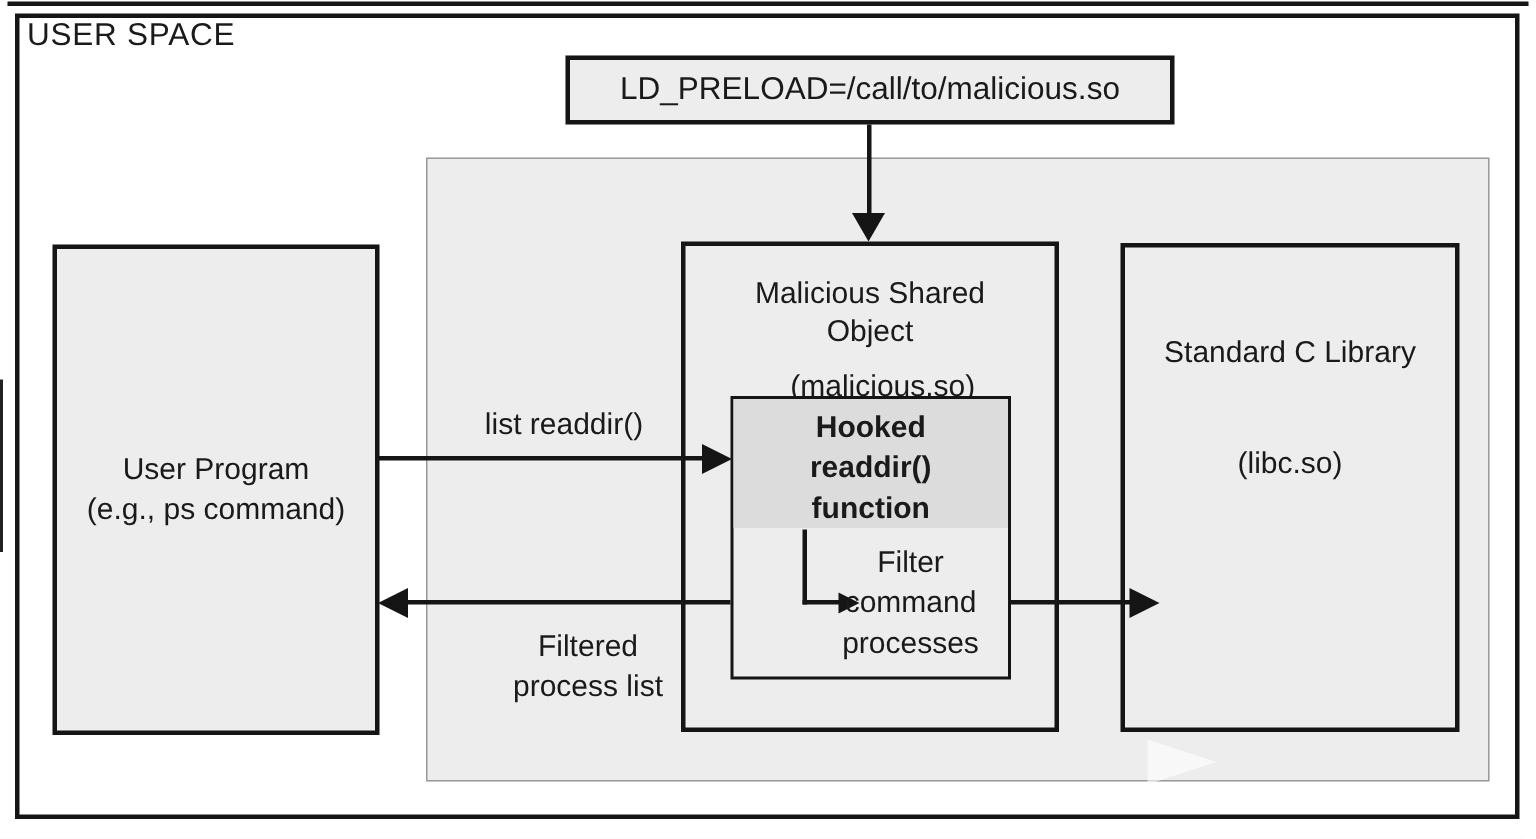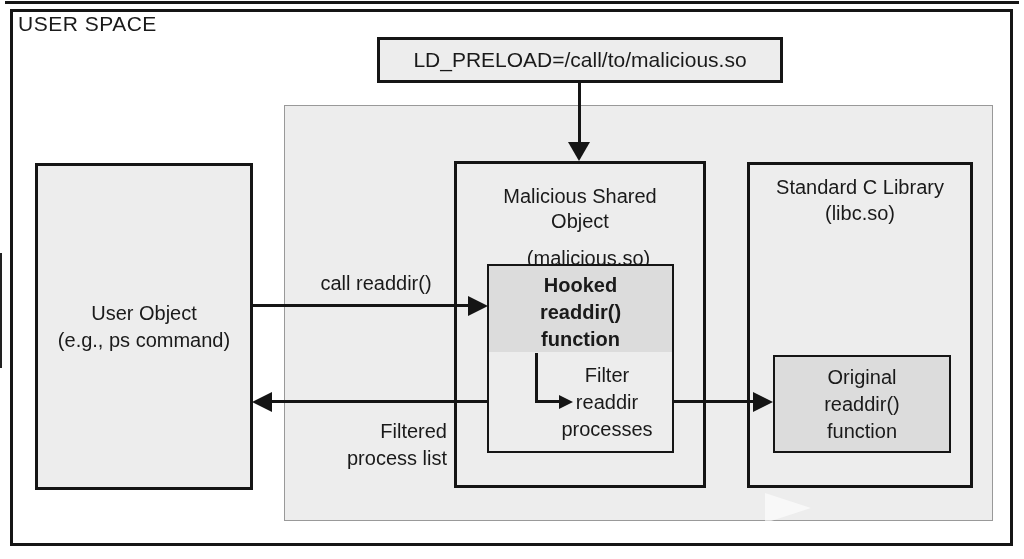--- a/index.html
+++ b/index.html
@@ -39,27 +39,27 @@
   .mal-title .file{display:block;padding-left:17px;}
 
   .hooked-box{left:487px;top:264px;width:187px;height:189px;background:var(--box-fill);border:2px solid var(--border);font-weight:bold;}
   .hooked-header{width:100%;height:86px;background:var(--function-fill);display:flex;justify-content:center;padding-top:6px;}
   .hooked-header span{display:block;width:112px;text-align:center;font-size:20px;line-height:27px;}
 
   .filter-note{left:555px;top:362px;width:104px;text-align:center;font-size:20px;line-height:27px;}
 
   .libc-box{left:747px;top:162px;width:226px;height:326px;text-align:center;}
   .libc-title{padding-top:9px;font-size:20px;line-height:26px;}
-  .libc-title span{display:block;}
+  .libc-title span{display:block;margin-top:48px;}
 
   .orig-box{left:773px;top:355px;width:178px;height:98px;background:var(--function-fill);border:2px solid var(--border);display:flex;align-items:center;justify-content:center;}
   .orig-box span{display:block;width:112px;text-align:center;font-size:20px;line-height:27px;}
 
   .call-label{left:296px;top:272px;width:160px;text-align:center;font-size:20px;white-space:nowrap;}
-  .return-label{left:317px;top:418px;width:130px;text-align:right;font-size:20px;line-height:27px;}
+  .return-label{left:327px;top:418px;width:130px;text-align:center;font-size:20px;line-height:27px;}
 
   .top-artifact{left:5px;top:1px;width:1014px;height:3px;background:#161616;}
   .left-artifact{left:0;top:253px;width:2px;height:115px;background:#222222;}
   .watermark{left:765px;top:493px;width:0;height:0;border-top:15px solid transparent;border-bottom:15px solid transparent;border-left:46px solid rgba(255,255,255,0.6);}
 </style>
 </head>
 <body>
 
 <div class="canvas">
 
@@ -72,56 +72,53 @@
   <div class="thinbox dl-box"></div>
 
   <div class="box ld-box">
     <span>LD_PRELOAD=/call/to/malicious.so</span>
   </div>
 
   <div class="vline" style="left:578px;top:83px;height:61px;"></div>
   <div class="arrow-down" style="left:568px;top:142px;"></div>
 
   <div class="box up-box">
-    <span>User Object</span>
+    <span>User Program</span>
     <span>(e.g., ps command)</span>
   </div>
 
   <div class="box mal-box">
     <div class="mal-title">
       <span class="wrapname">Malicious Shared Object</span>
       <span class="file">(malicious.so)</span>
     </div>
   </div>
 
   <div class="abs hooked-box">
     <div class="hooked-header">
       <span>Hooked readdir() function</span>
     </div>
   </div>
 
   <div class="vline" style="left:535px;top:353px;height:50px;"></div>
   <div class="hline" style="left:535px;top:400px;width:26px;"></div>
   <div class="arrow-right-sm" style="left:559px;top:395px;"></div>
-  <div class="label filter-note" style="white-space:normal;">Filter readdir processes</div>
+  <div class="label filter-note" style="white-space:normal;">Filter command processes</div>
 
   <div class="box libc-box">
     <div class="libc-title">
       <span>Standard C Library</span>
       <span>(libc.so)</span>
     </div>
   </div>
 
-  <div class="abs orig-box">
-    <span>Original readdir() function</span>
-  </div>
 
   <div class="hline" style="left:252px;top:304px;width:218px;"></div>
   <div class="arrow-right" style="left:468px;top:296px;"></div>
-  <div class="label call-label">call readdir()</div>
+  <div class="label call-label">list readdir()</div>
 
   <div class="hline" style="left:270px;top:400px;width:217px;"></div>
   <div class="arrow-left" style="left:252px;top:392px;"></div>
   <div class="label return-label" style="white-space:normal;">Filtered process list</div>
 
   <div class="hline" style="left:674px;top:400px;width:81px;"></div>
   <div class="arrow-right" style="left:753px;top:392px;"></div>
 
   <div class="abs watermark"></div>
 

